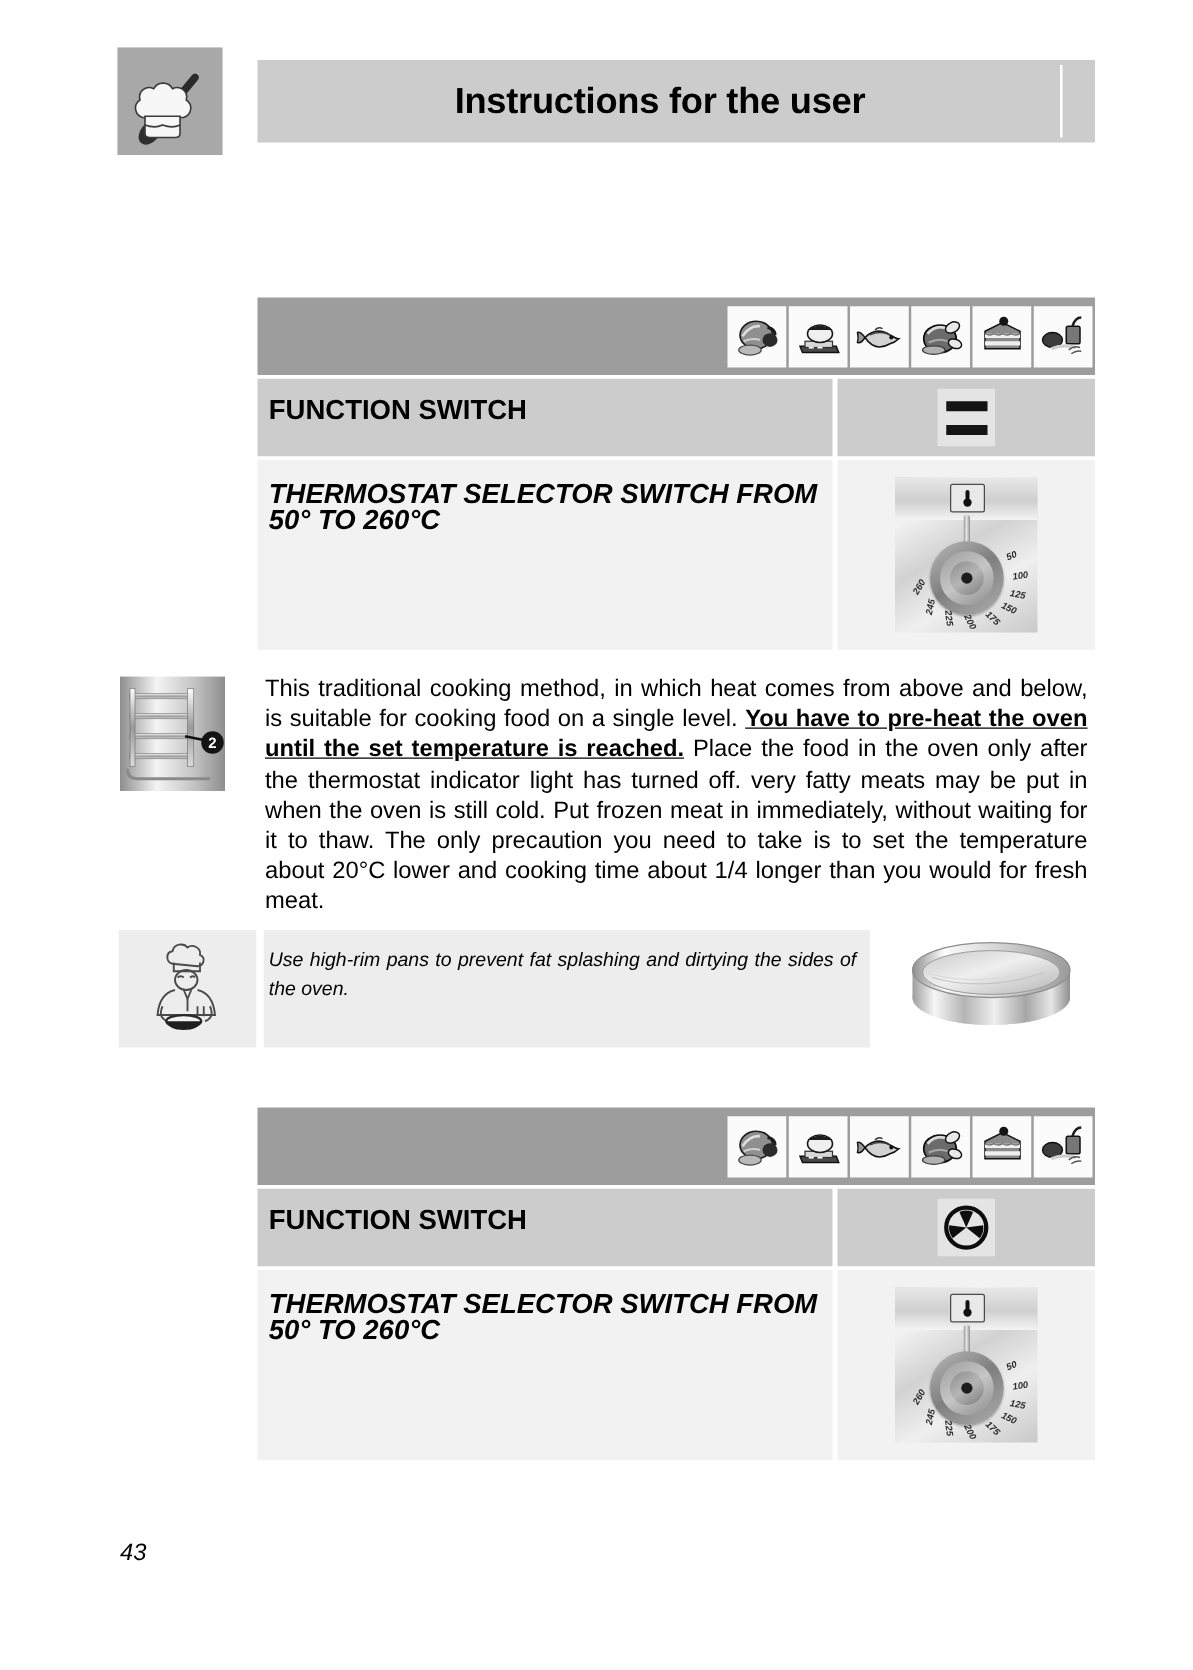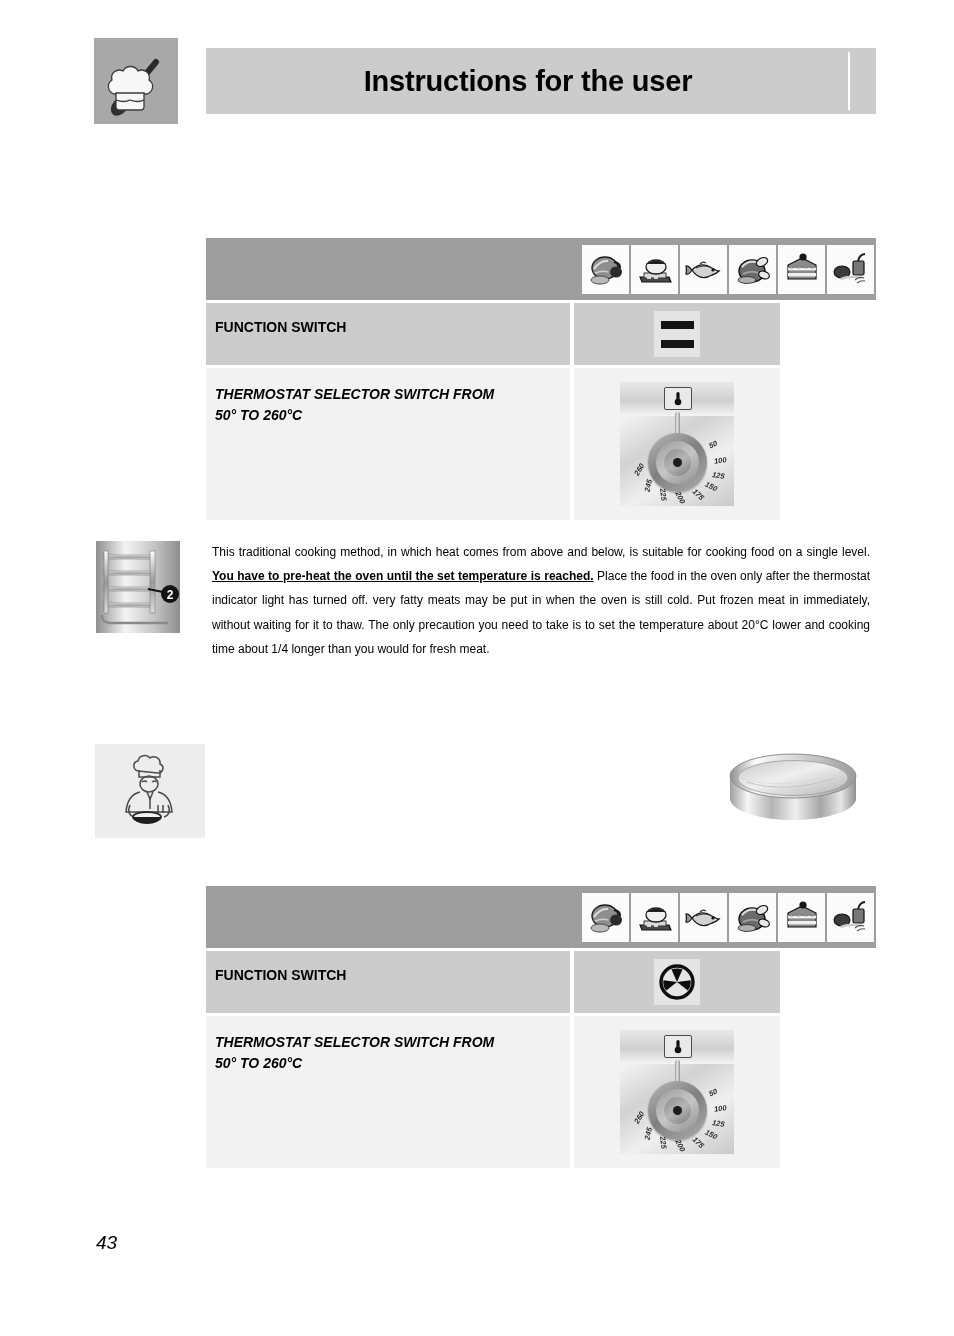--- a/index.html
+++ b/index.html
@@ -45,23 +45,23 @@
   .food-strip{display:flex;gap:2px;padding-right:0px;}
   .food-tile{
     width:47px;height:49px;background:#fbfbfb;
     display:flex;align-items:center;justify-content:center;
     overflow:hidden;
   }
   .food-tile svg{display:block;}
 
   .t-row{display:flex;margin-top:3px;}
   .t-row .cell-label{
-    width:364px;box-sizing:border-box;
+    width:460px;box-sizing:border-box;
     padding:16px 0 0 9px;
-    font-size:14px;font-weight:bold;line-height:21px;letter-spacing:0px;
+    font-size:22px;font-weight:bold;line-height:21px;letter-spacing:0px;
   }
   .t-row .cell-icon{
     width:206px;margin-left:4px;box-sizing:border-box;
     display:flex;align-items:center;justify-content:center;
   }
   .row-fn .cell-label,.row-fn .cell-icon{height:62px;background:#cccccc;}
   .row-fn .cell-label{padding-top:14px;}
   .row-th .cell-label,.row-th .cell-icon{height:152px;background:#f2f2f2;font-style:italic;}
   .row-th .cell-label{padding-top:16px;}
 
@@ -115,21 +115,21 @@
   }
   .knob-pic .tick{
     position:absolute;font-size:7.5px;font-weight:bold;color:#2b2b2b;
     white-space:nowrap;transform-origin:center;
   }
 
   
   .rack-img{position:absolute;left:96px;top:541px;width:84px;height:92px;overflow:hidden;}
   .body-par{
     position:absolute;left:212px;top:540px;width:658px;
-    font-size:12px;line-height:24.2px;text-align:justify;
+    font-size:19px;line-height:24.2px;text-align:justify;
   }
   .body-par b{font-weight:bold;text-decoration:underline;}
 
   
   .tip-chef{position:absolute;left:95px;top:744px;width:110px;height:94px;background:#ededed;
     display:flex;align-items:center;justify-content:center;}
   .tip-box{
     position:absolute;left:211px;top:744px;width:485px;height:94px;background:#ededed;
     box-sizing:border-box;padding:13px 11px 0 4px;
     font-size:15.6px;line-height:23px;font-style:italic;text-align:justify;
@@ -331,20 +331,23 @@
         <path d="M33 39 l3 7 l3 -7"></path>
         <path d="M36 46 l0 10"></path>
         <path d="M16 52 q-4 9 4 12 M54 52 q4 9 -4 12"></path>
         <path d="M44 52 l0 8 M49 52 l0 8"></path>
       </g>
       <ellipse cx="33" cy="64" rx="14" ry="5" fill="#f2f2f2" stroke="#2a2a2a" stroke-width="1.8"></ellipse>
       <path d="M19 64 q2 7 14 7 q12 0 14 -7" fill="#1e1e1e"></path>
     </svg>
   </div>
 
+  <div class="tip-box">
+    <span>Use high-rim pans to prevent fat splashing and dirtying the sides of the oven.</span>
+  </div>
 
   <div class="tip-pan">
     <svg width="166" height="86" viewBox="0 0 166 86">
       <defs>
         <linearGradient id="panSide" x1="0" y1="0" x2="1" y2="0">
           <stop offset="0%" stop-color="#9e9e9e"></stop>
             <stop offset="14%" stop-color="#f6f6f6"></stop>
           <stop offset="33%" stop-color="#b4b4b4"></stop>
             <stop offset="52%" stop-color="#efefef"></stop>
           <stop offset="72%" stop-color="#a6a6a6"></stop>

